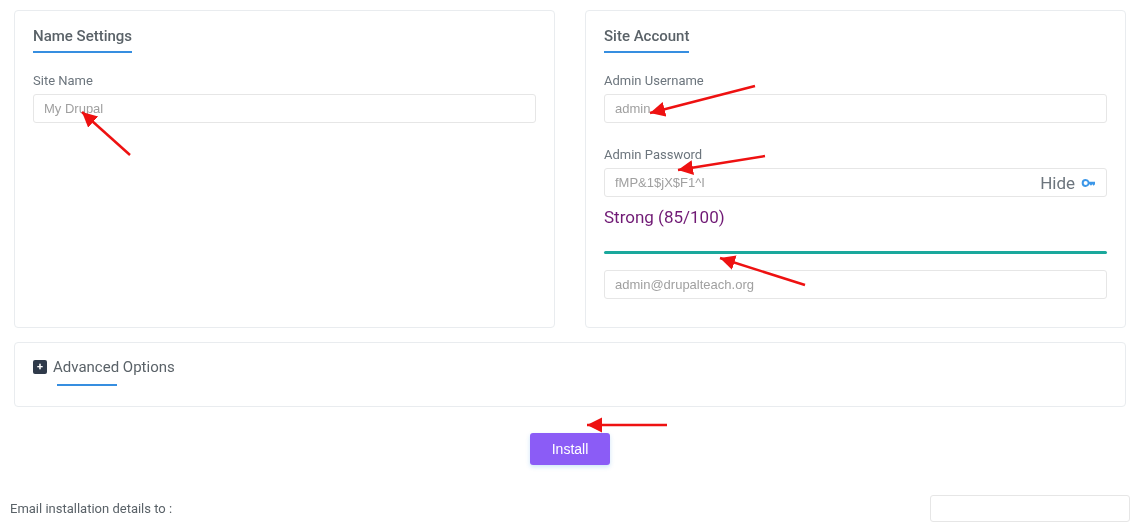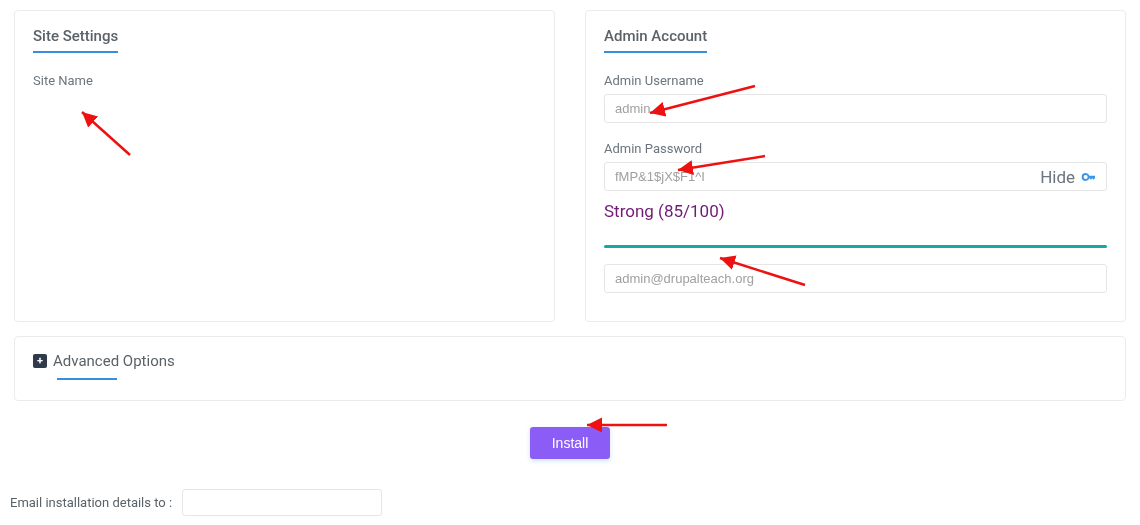--- a/index.html
+++ b/index.html
@@ -39,21 +39,21 @@
   .text-input {
     width: 100%;
     border: 1px solid #e6e6e6;
     border-radius: 3px;
     padding: 6px 10px;
     font-size: 13px;
     color: #a0a0a0;
     background: #fff;
     outline: none;
   }
-  .field-block { margin-bottom: 18px; }
+  .field-block { margin-bottom: 24px; }
   .pw-wrap { position: relative; }
   .pw-hide {
     position: absolute;
     right: 10px;
     top: 50%;
     transform: translateY(-50%);
     display: flex;
     align-items: center;
     gap: 6px;
     color: #6c757d;
@@ -122,21 +122,21 @@
     padding: 8px 22px;
     font-size: 14px;
     cursor: pointer;
     box-shadow: 0 2px 4px rgba(60,151,232,0.25);
   }
   .email-row {
     text-align: center;
     margin-top: 30px;
     display: flex;
     align-items: center;
-    justify-content: flex-start;
+    justify-content: space-between;
     gap: 10px;
     color: #5a6268;
     font-size: 13px;
   }
   .email-row input {
     width: 200px;
     border: 1px solid #e6e6e6;
     border-radius: 3px;
     padding: 5px 8px;
     font-size: 13px;
@@ -147,28 +147,29 @@
     pointer-events: none;
     z-index: 50;
   }
 </style>
 </head>
 <body>
 
 <div class="row">
 
   <div class="panel">
-    <div class="panel-title">Site Settings</div>
+    <div class="panel-title">Name Settings</div>
     <div class="field-block">
       <label class="field-label">Site Name</label>
+      <input type="text" class="text-input" value="My Drupal" style="">
     </div>
   </div>
 
   <div class="panel">
-    <div class="panel-title">Admin Account</div>
+    <div class="panel-title">Site Account</div>
 
     <div class="field-block">
       <label class="field-label">Admin Username</label>
       <input type="text" class="text-input" value="admin" style="">
     </div>
 
     <div class="field-block" style="margin-bottom:8px;">
       <label class="field-label">Admin Password</label>
       <div class="pw-wrap">
         <input type="text" class="text-input" style="padding-right: 70px;" value="fMP&amp;1$jX$F1^I">

